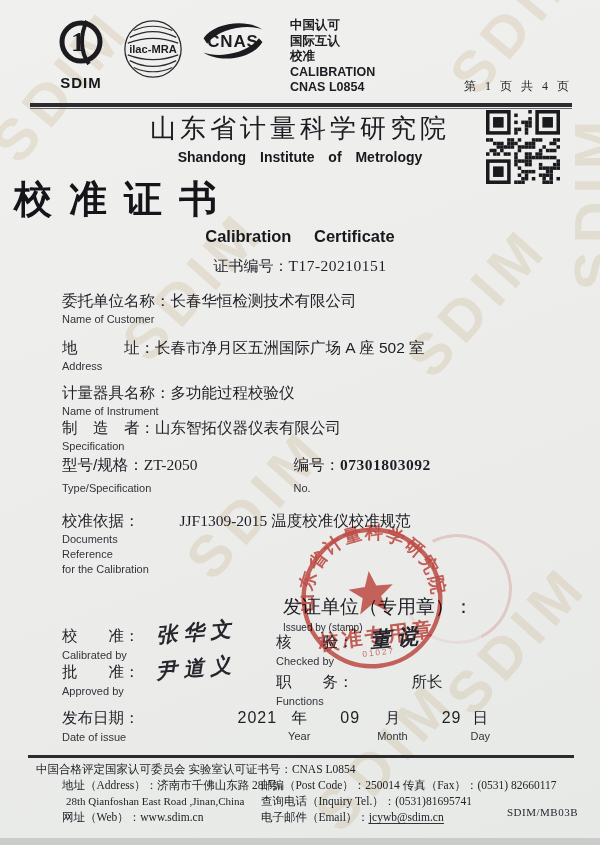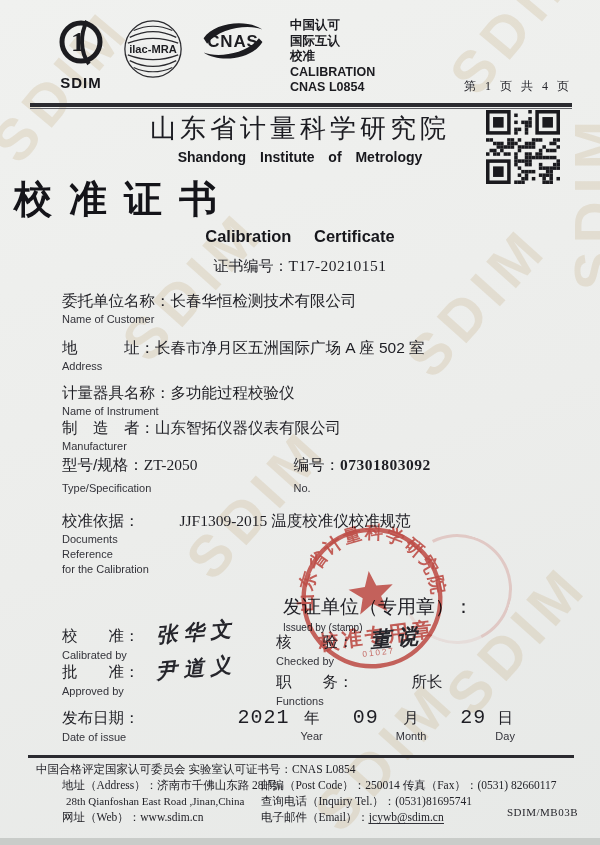--- a/index.html
+++ b/index.html
@@ -60,21 +60,21 @@
   .lblblk .cn{font-size:15.5px;}
   .lblblk .en{font-size:11px;color:#33333a;margin-top:2px;}
   .sig{margin-left:16px;margin-top:-8px;font-family:"DejaVu Serif",serif;font-style:italic;
     font-weight:bold;font-size:21px;letter-spacing:6px;color:#26262c;transform:rotate(-5deg);white-space:nowrap;}
   .funval{margin-left:26px;font-size:15.5px;}
   .row-cal{left:62px;top:626px;} .row-app{left:62px;top:662px;}
   .row-chk{left:276px;top:632px;} .row-fun{left:276px;top:672px;gap:32px;}
   
   .daterow{position:absolute;left:62px;top:708px;display:flex;align-items:flex-start;}
   .dunits{display:flex;margin-left:98px;align-items:flex-start;}
-  .dnum{font-family:Liberation Mono, monospace;font-size:20px;letter-spacing:1px;line-height:20px;}
+  .dnum{font-family:Liberation Sans, sans-serif;font-size:16px;letter-spacing:1px;line-height:20px;}
   .du{text-align:center;}
   .du .cnu{font-size:15.5px;line-height:20px;}
   .du .enu{font-size:11px;color:#33333a;margin-top:2px;}
   .g1{margin-right:11px;} .g2{margin-right:30px;} .g3{margin-right:17px;}
   .g4{margin-right:34px;} .g5{margin-right:9px;}
   
   .footer-rule{position:absolute;top:755px;left:28px;width:546px;height:2.5px;background:#2b2b30;}
   .footer{position:absolute;top:761px;left:36px;right:26px;
     font-family:"Liberation Serif",serif;font-size:11.5px;line-height:16px;color:#222228;}
   .fline{white-space:nowrap;}
@@ -310,21 +310,21 @@
           <span>计量器具名称：</span>
           <span>多功能过程校验仪</span>
         </div>
       <div class="fsub">Name of Instrument</div>
     </div>
     <div class="frow fr4">
       <div class="cnline">
           <span>制　造　者：</span>
           <span>山东智拓仪器仪表有限公司</span>
         </div>
-      <div class="fsub">Manufacturer</div>
+      <div class="fsub">Specification</div>
     </div>
     <div class="frow fr5">
       <div class="grp1">
         <div class="cnline">
             <span>型号/规格：</span>
             <span class="num">ZT-2050</span>
           </div>
         <div class="fsub">Type/Specification</div>
       </div>
       <div class="grp2">

